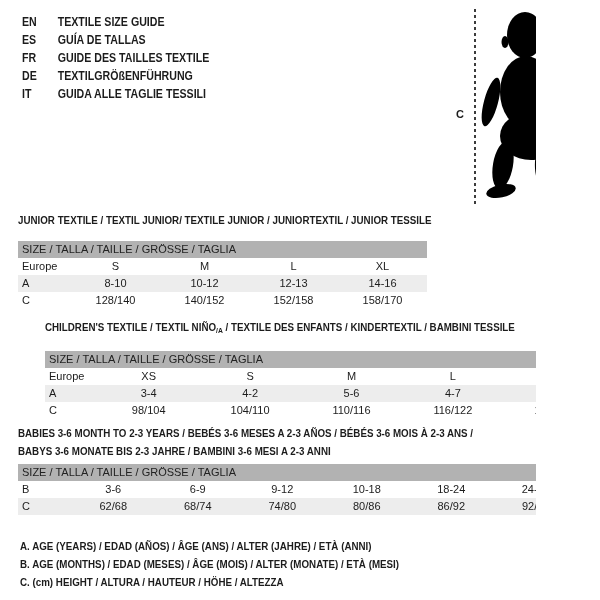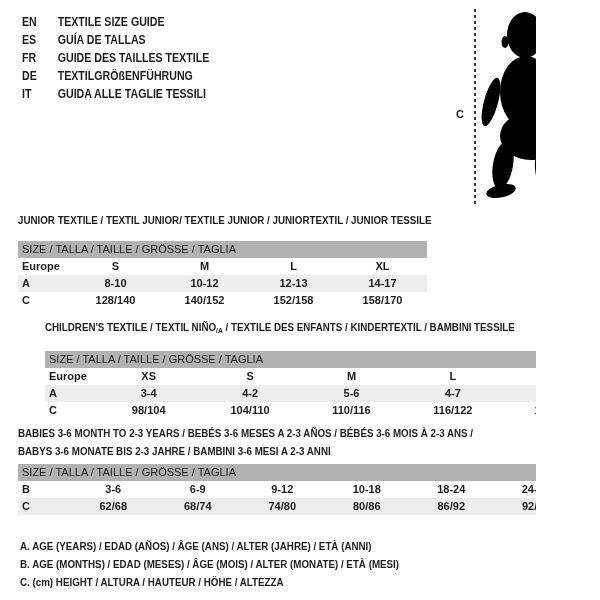--- a/index.html
+++ b/index.html
@@ -35,21 +35,21 @@
   .tbl-title { font-weight:bold; font-size:11.5px; line-height:13px; }
   .t3 .tbl-title { line-height:18px; }
   .sub { font-size:8px; vertical-align:-2px; }
   .size-bar {
     margin-top:14px; height:17px; line-height:17px;
     background:#b2b2b2; font-size:11px; padding-left:4px; color:#222;
   }
   .t3 .size-bar { margin-top:4px; }
   table { width:100%; border-collapse:collapse; table-layout:fixed; }
   col.labelcol { width:53px; }
-  td { height:17px; line-height:17px; font-size:11px; text-align:center; overflow:hidden;font-weight:bold; }
+  td { height:17px; line-height:17px; font-size:11px; text-align:center; overflow:hidden; }
   td:first-child { text-align:left; padding-left:4px; }
   tbody tr:nth-child(even) { background:#ededed; }
 
   
   .legend { position:absolute; left:20px; top:537px; font-weight:bold; font-size:11.5px; line-height:18px; }
 </style>
 </head>
 <body>
 
 <div class="page">
@@ -112,21 +112,21 @@
             <td>S</td>
             <td>M</td>
             <td>L</td>
             <td>XL</td>
           </tr>
           <tr>
             <td>A</td>
             <td>8-10</td>
             <td>10-12</td>
             <td>12-13</td>
-            <td>14-17</td>
+            <td>14-16</td>
           </tr>
           <tr>
             <td>C</td>
             <td>128/140</td>
             <td>140/152</td>
             <td>152/158</td>
             <td>158/170</td>
           </tr>
         </tbody>
     </table>

